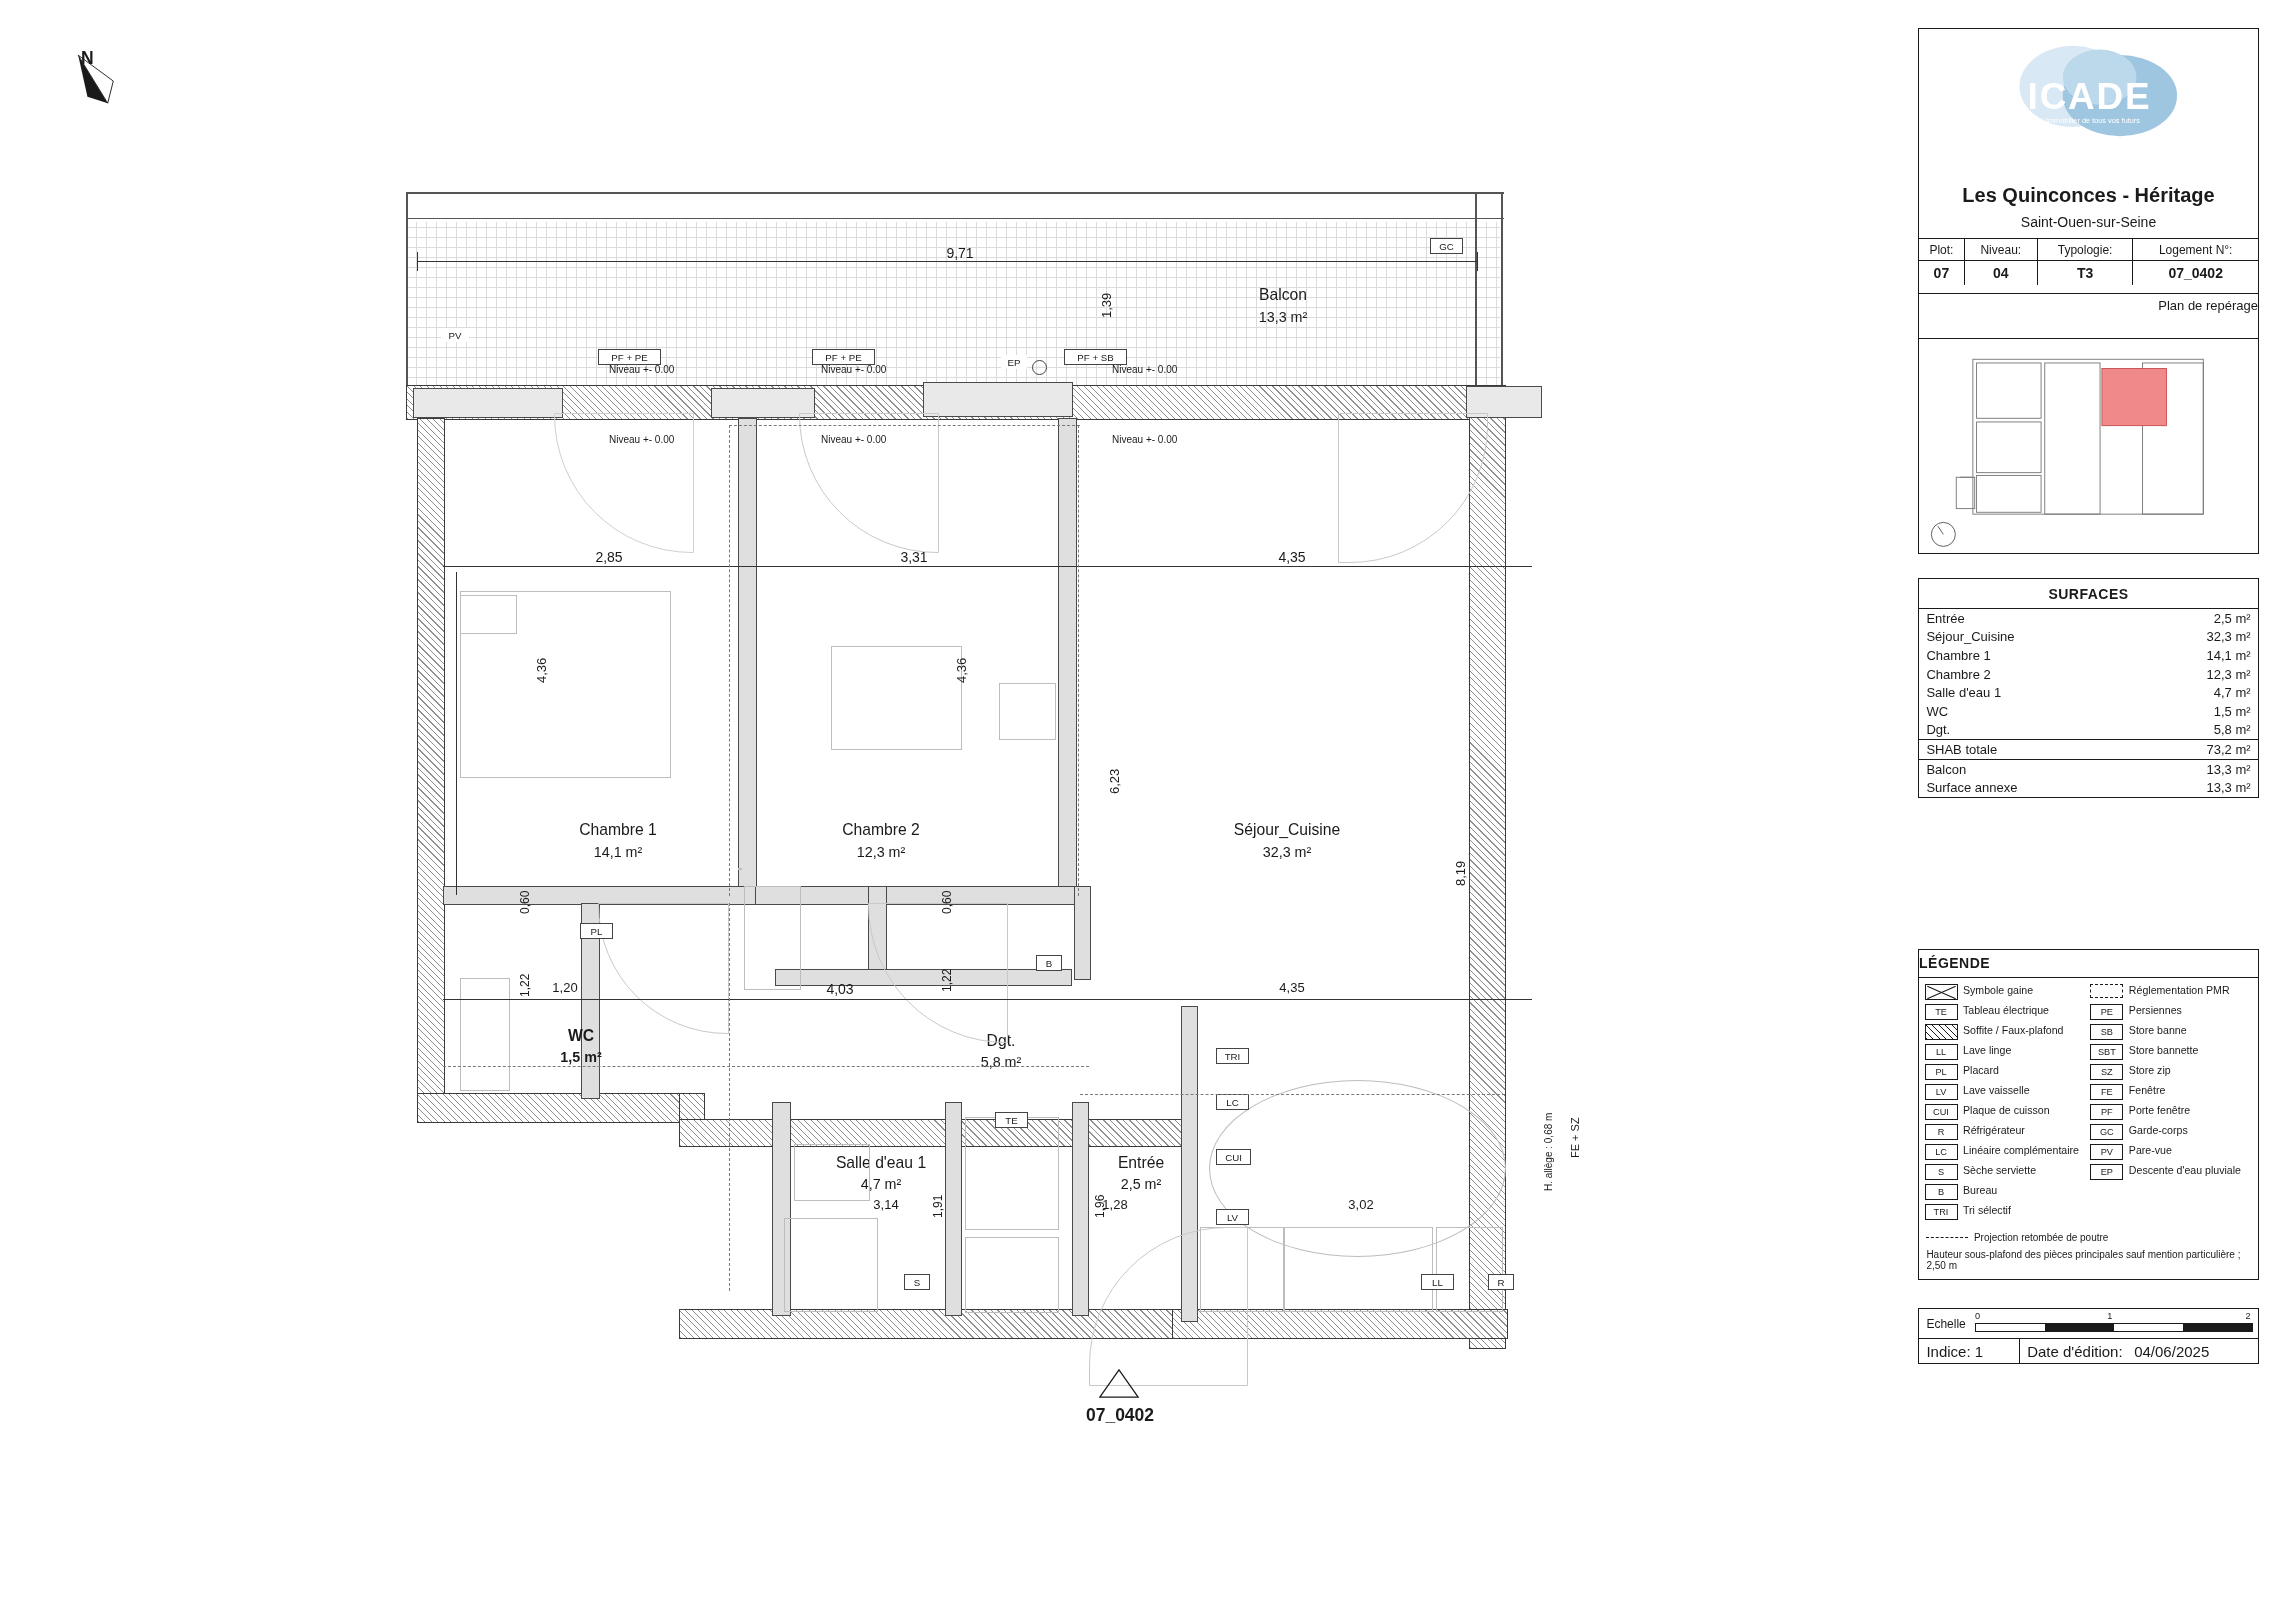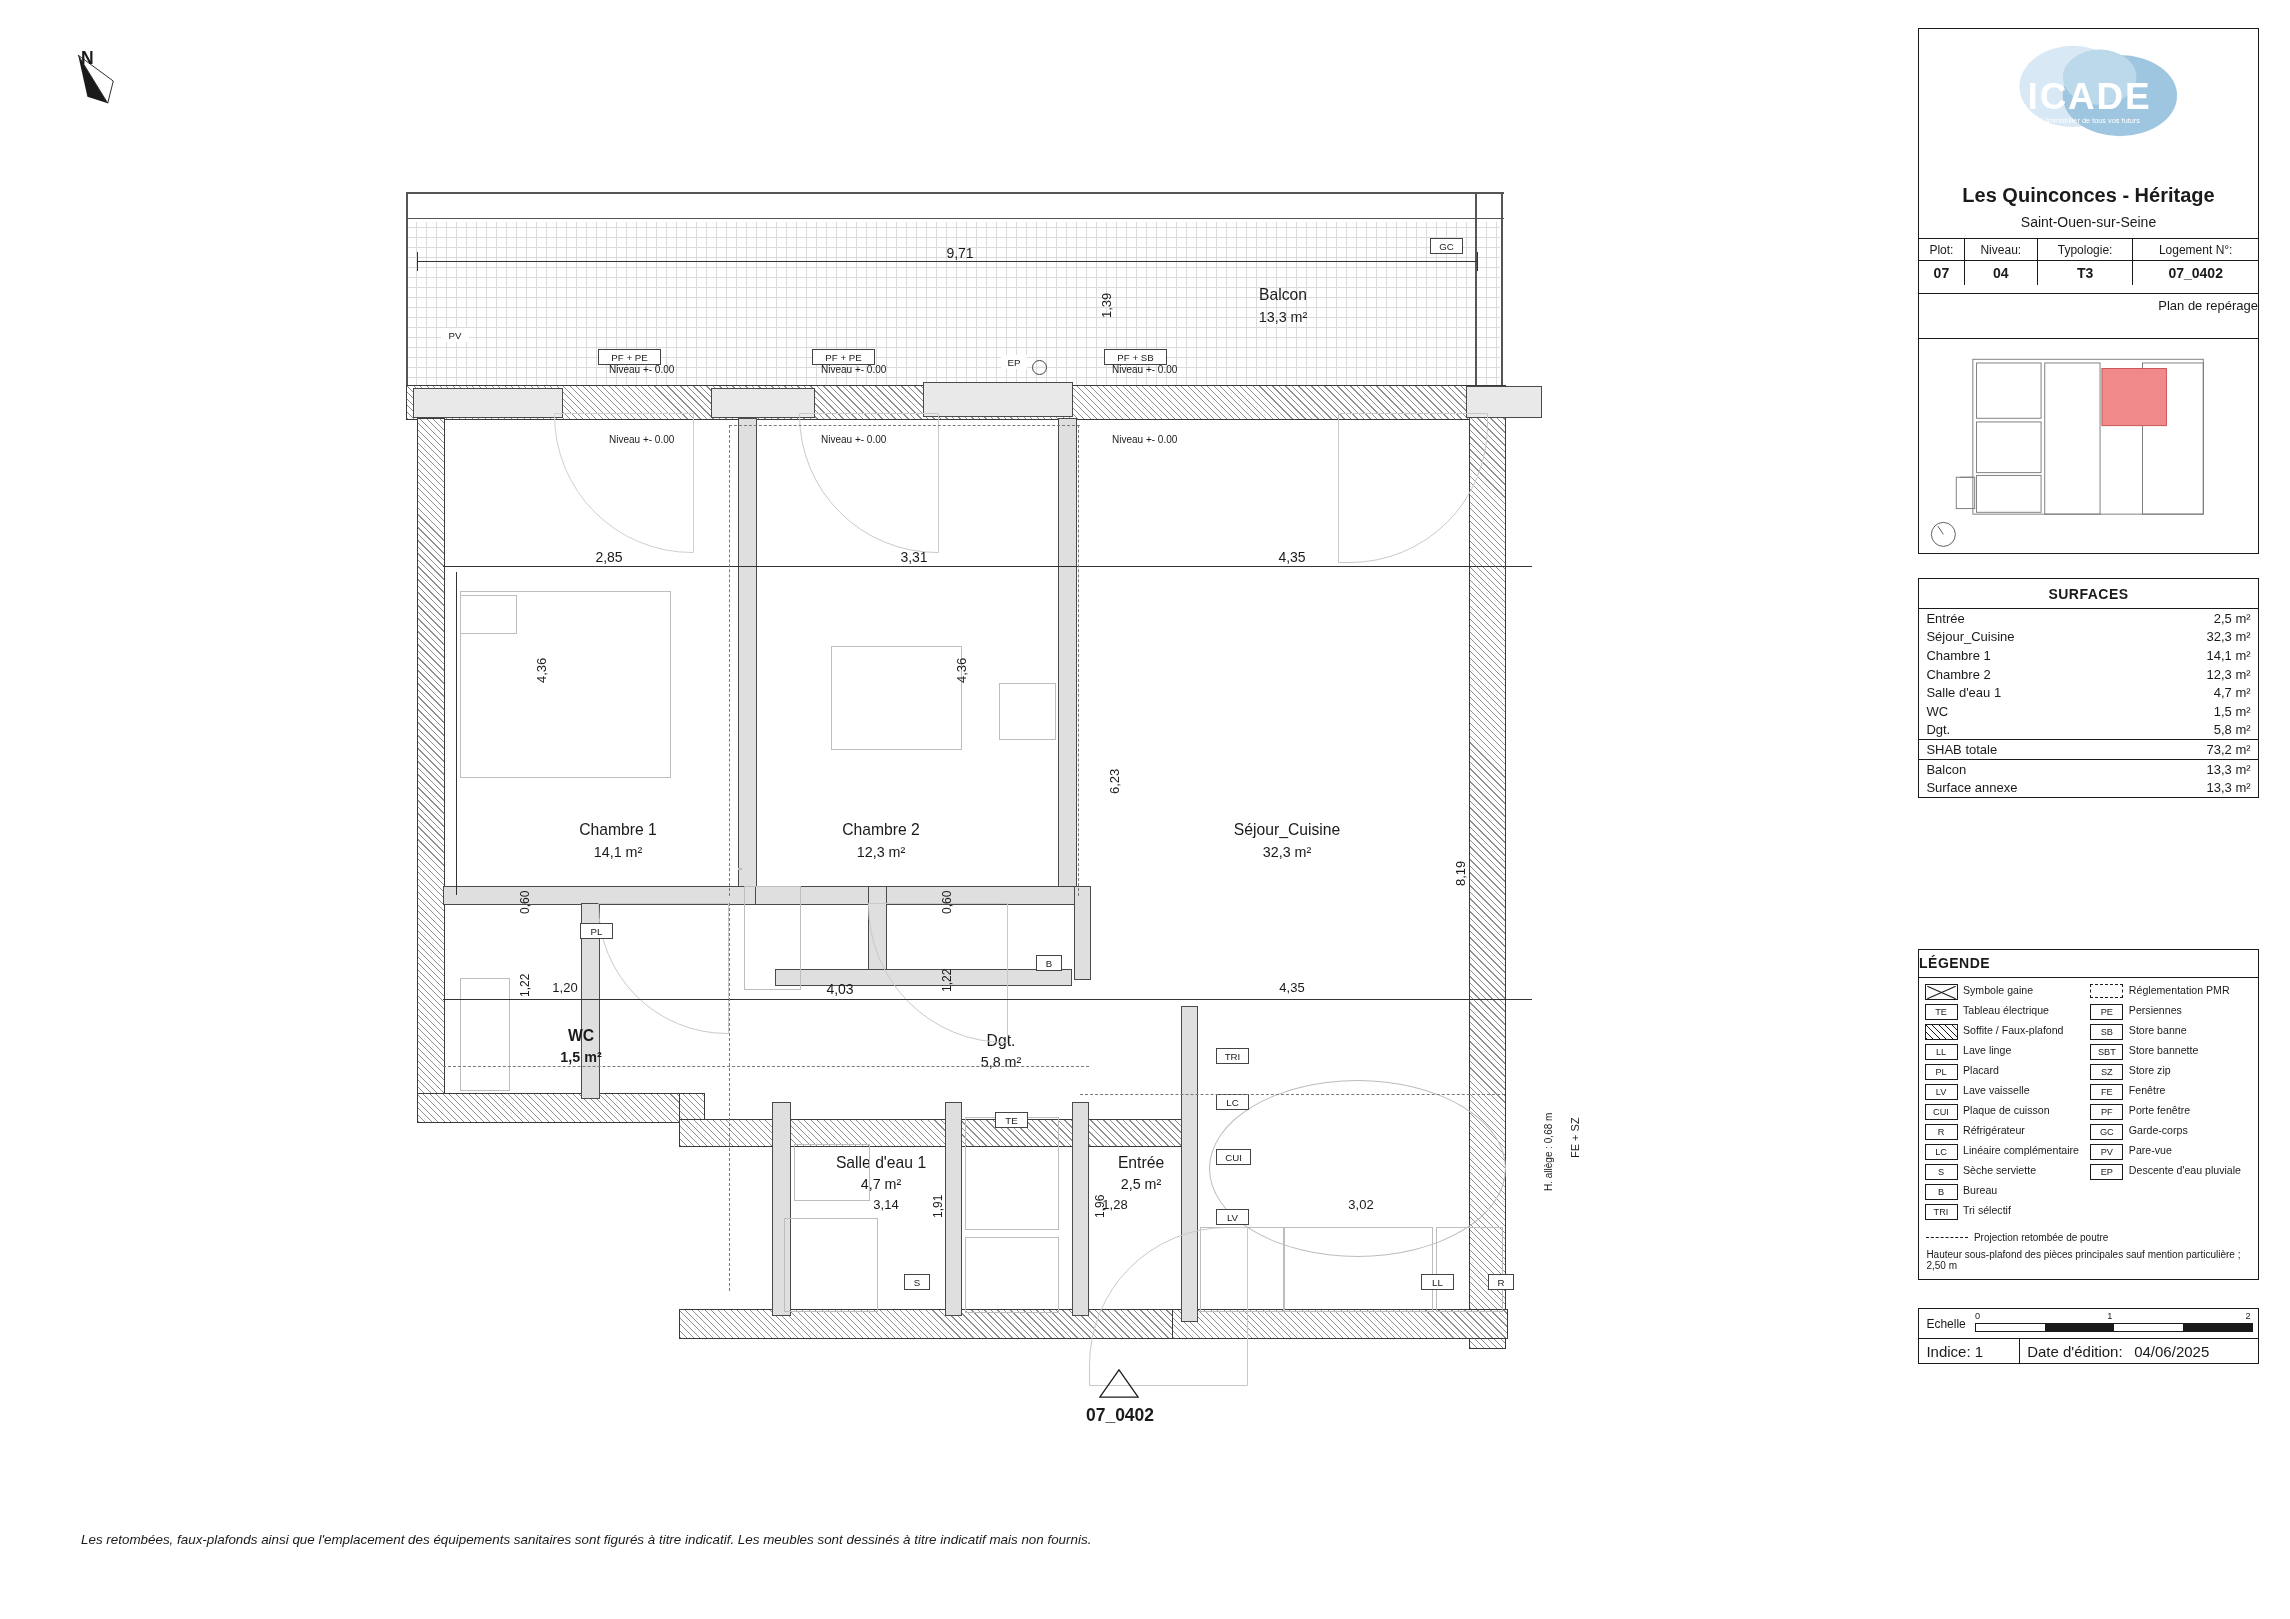--- a/index.html
+++ b/index.html
@@ -122,21 +122,21 @@
   <div class="hatchwall" style="left:679px;top:1309px;width:504px;height:28px;"></div>
   <div class="hatchwall" style="left:1172px;top:1309px;width:334px;height:28px;"></div>
 
   <div class="wall" style="left:413px;top:388px;width:148px;height:28px;"></div>
   <div class="wall" style="left:711px;top:388px;width:102px;height:28px;"></div>
   <div class="wall" style="left:923px;top:382px;width:148px;height:33px;"></div>
   <div class="wall" style="left:1466px;top:386px;width:74px;height:29.5px;"></div>
 
   <div class="tag" style="left:598px;top:349px;width:61px;">PF + PE</div>
   <div class="tag" style="left:812px;top:349px;width:61px;">PF + PE</div>
-  <div class="tag" style="left:1104px;top:349px;width:61px;">PF + SB</div>
+  <div class="tag" style="left:1064px;top:349px;width:61px;">PF + SB</div>
   <div class="tag" style="left:1001px;top:355px;width:26px;border:none;">EP</div>
   <div style="position:absolute;left:1032px;top:360px;width:13px;height:13px;border:0.9px solid #444;border-radius:50%;"></div>
 
   <div class="lvl" style="left:609px;top:364px;">Niveau +- 0.00</div>
   <div class="lvl" style="left:821px;top:364px;">Niveau +- 0.00</div>
   <div class="lvl" style="left:1112px;top:364px;">Niveau +- 0.00</div>
   <div class="lvl" style="left:609px;top:434px;">Niveau +- 0.00</div>
   <div class="lvl" style="left:821px;top:434px;">Niveau +- 0.00</div>
   <div class="lvl" style="left:1112px;top:434px;">Niveau +- 0.00</div>
 
@@ -472,15 +472,14 @@
       <div class="b">Indice: 1</div>
       <div>
         <span>Date d'édition:</span>
         <span style="margin-left:7.4px;">04/06/2025</span>
       </div>
     </div>
   </div>
 </div>
 
 <div id="footer">
-  <div>Les retombées, faux-plafonds ainsi que l'emplacement des équipements sanitaires sont figurés à titre indicatif. Les meubles sont dessinés à titre indicatif mais non fournis.</div>
 </div>
 
 
 </body></html>

